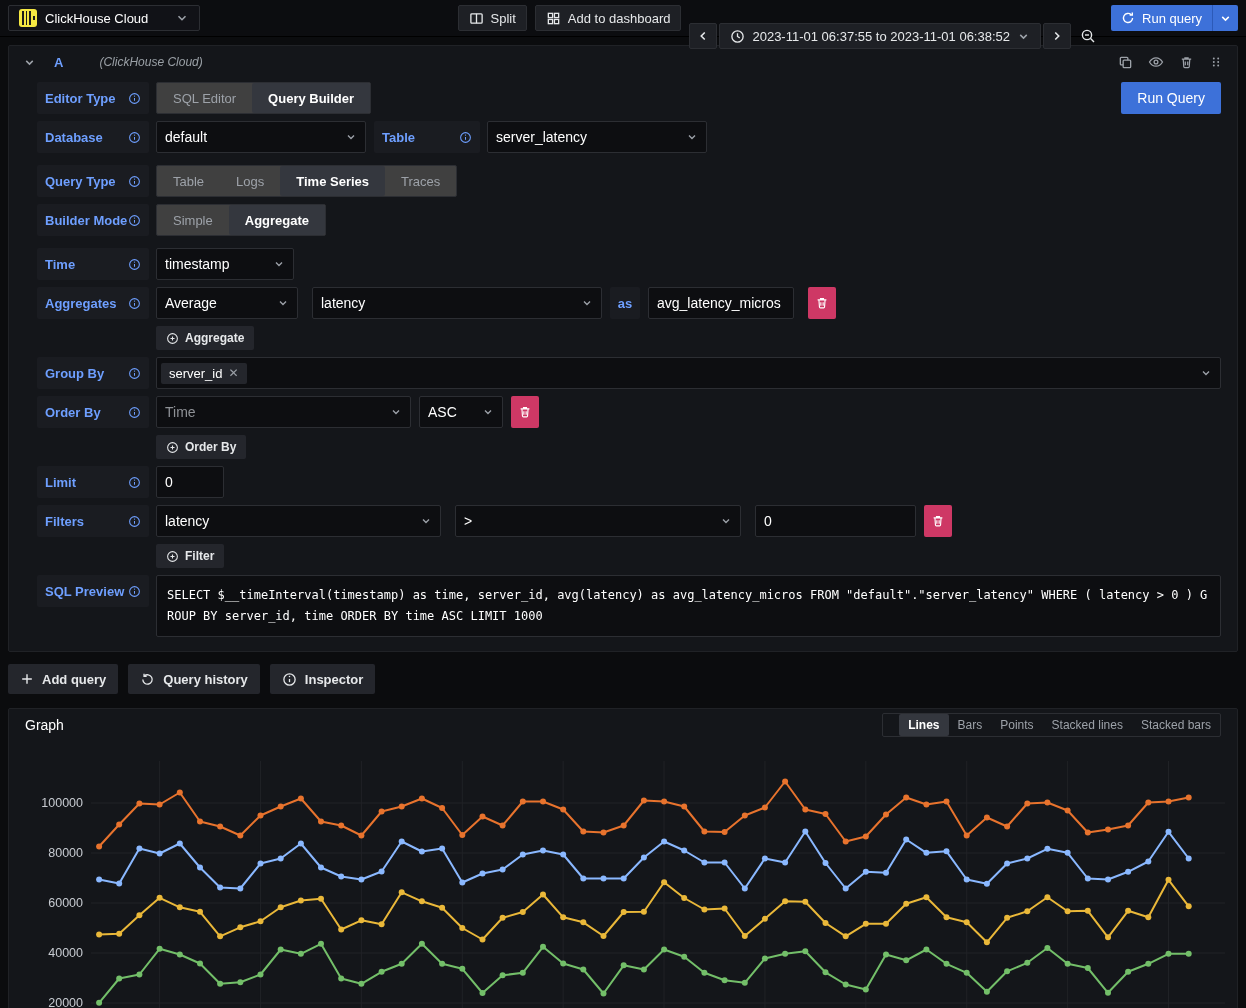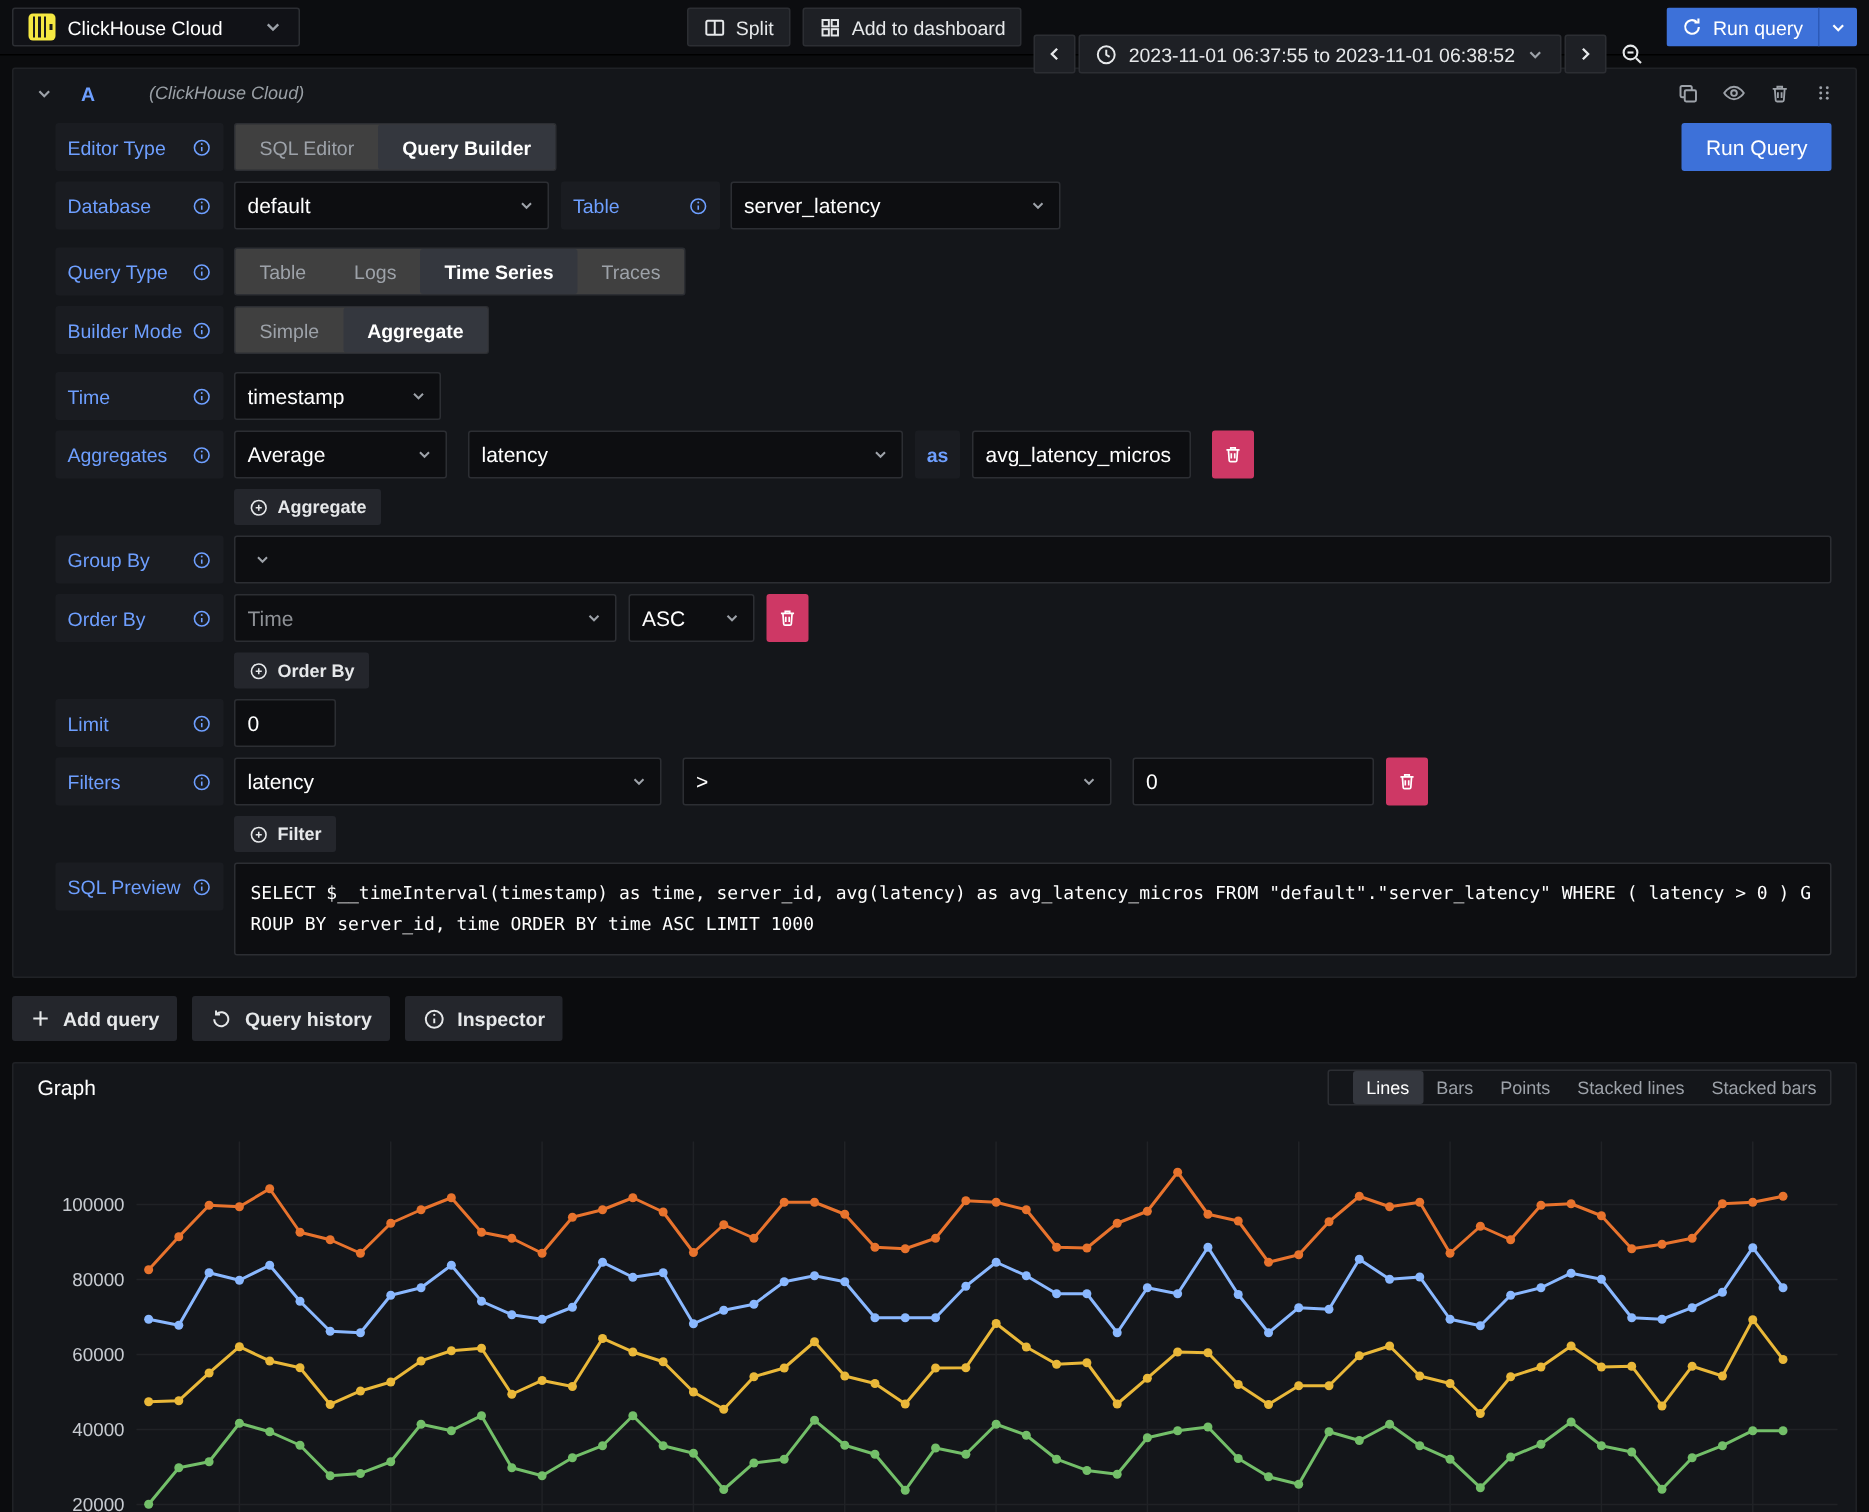--- a/index.html
+++ b/index.html
@@ -36,21 +36,21 @@
   .q-head { height:32px; display:flex; align-items:center; gap:10px; padding:0 14px; }
   .q-ref { color:#6e9fff; font-weight:700; font-size:13px; margin-left:8px; }
   .q-hint { color:#9aa0a6; font-style:italic; font-size:12px; margin-left:26px; }
   .q-head-icons { margin-left:auto; display:flex; align-items:center; gap:15px; color:#9da2a9; }
   .q-head-icons .icon { cursor:pointer; }
   .q-body { padding:4px 16px 10px 28px; position:relative; }
 
   .row { display:flex; align-items:flex-start; margin-bottom:7px; }
   .f-label { width:112px; flex:none; height:32px; display:flex; align-items:center;
              justify-content:space-between; padding:0 8px; background:#1a1c21; border-radius:2px;
-             color:#6e9fff; font-size:13px; font-weight:400; margin-right:7px; }
+             color:#6e9fff; font-size:13px; font-weight:700; margin-right:7px; }
   .seg { display:flex; align-items:stretch; height:32px; background:#404040;
          border:1px solid #2c2e33; border-radius:2px; padding:0; }
   .seg-opt { display:flex; align-items:center; padding:0 16px; font-size:13px; color:#9da2a9;
              cursor:pointer; border-radius:2px; white-space:nowrap; }
   .seg-opt.sel { background:#34373e; color:#fff; font-weight:700; }
   .sel-box { height:32px; background:#0d0e11; border:1px solid #2c2e33; border-radius:2px;
              display:flex; align-items:center; padding:0 8px; font-size:14px; cursor:pointer; }
   .sel-box .val { flex:1; white-space:nowrap; overflow:hidden; }
   .sel-box .caret { color:#9da2a9; margin-left:8px; }
   .input-box { height:32px; background:#0d0e11; border:1px solid #2c2e33; border-radius:2px;
@@ -80,21 +80,21 @@
                 color:#e6e8ea; cursor:pointer; }
 
   
   .graph-card { padding:0 0 4px 0; }
   .g-head { height:32px; display:flex; align-items:center; padding:0 16px; }
   .g-title { font-size:14px; font-weight:500; }
   .g-modes { margin-left:auto; display:flex; height:24px; border:1px solid #2c2e33;
              border-radius:2px; background:#14161a; }
   .g-mode { display:flex; align-items:center; padding:0 9px; font-size:12px; color:#9da2a9;
             cursor:pointer; border-radius:2px; white-space:nowrap; }
-  .g-mode.sel { background:#34373e; color:#fff; font-weight:400;margin-left:16px; }
+  .g-mode.sel { background:#34373e; color:#fff; font-weight:700;margin-left:16px; }
   .chart-wrap { padding:0 8px; }
 </style>
 </head>
 <body>
 
 <div class="topbar">
   <div class="ds-picker">
     <span class="ds-logo"></span>
     <span class="ds-name">ClickHouse Cloud</span>
     <svg class="icon" width="14" height="14" viewBox="0 0 16 16" fill="none" stroke="#9da2a9" stroke-width="1.8">
@@ -344,20 +344,26 @@
       <div class="row">
         <div class="f-label">
           <span>Group By</span>
           <svg class="icon" width="13" height="13" viewBox="0 0 16 16" fill="none" stroke="#6e9fff" stroke-width="1.3">
               <circle cx="8" cy="8" r="6"></circle>
               <path d="M8 7.4v3.4"></path>
               <circle cx="8" cy="5" r="0.8" fill="#6e9fff" stroke="none"></circle>
             </svg>
         </div>
         <div class="sel-box" style="flex:1; padding:0 8px 0 4px;">
+          <span class="val" id="group-by-tags" style="display:flex;gap:6px;">
+              <span class="chip">
+                <span>server_id</span>
+                <span class="x">✕</span>
+              </span>
+            </span>
           <svg class="icon caret" width="12" height="12" viewBox="0 0 16 16" fill="none" stroke="currentColor" stroke-width="1.8">
               <path d="M4 6l4 4 4-4"></path>
             </svg>
         </div>
       </div>
 
       <div class="row">
         <div class="f-label">
           <span>Order By</span>
           <svg class="icon" width="13" height="13" viewBox="0 0 16 16" fill="none" stroke="#6e9fff" stroke-width="1.3">

